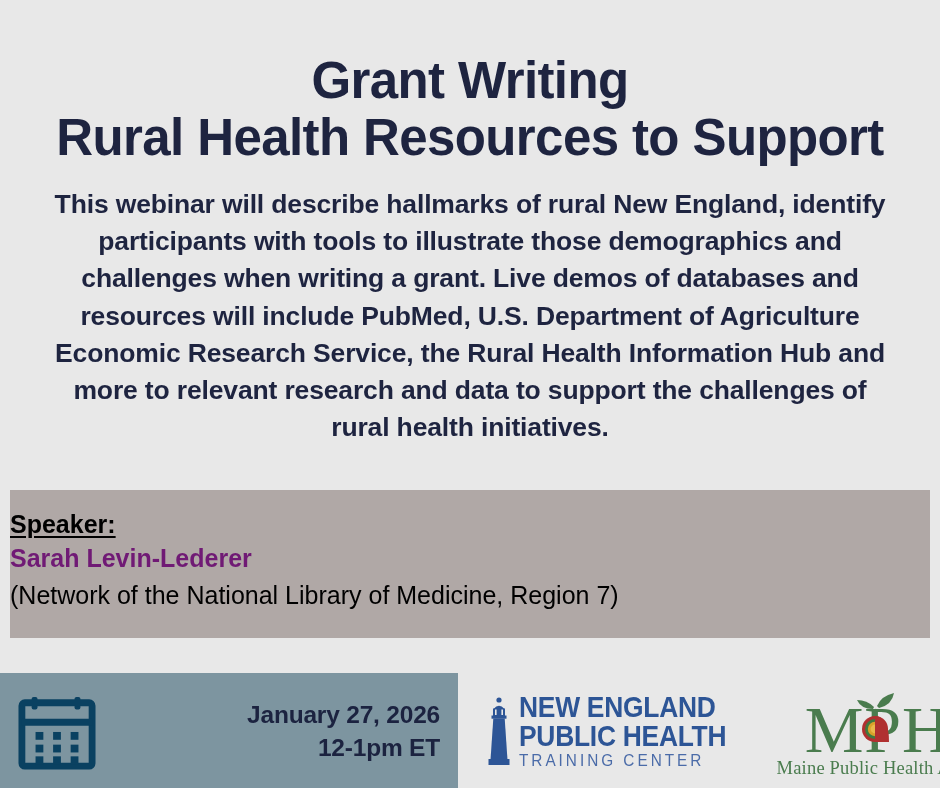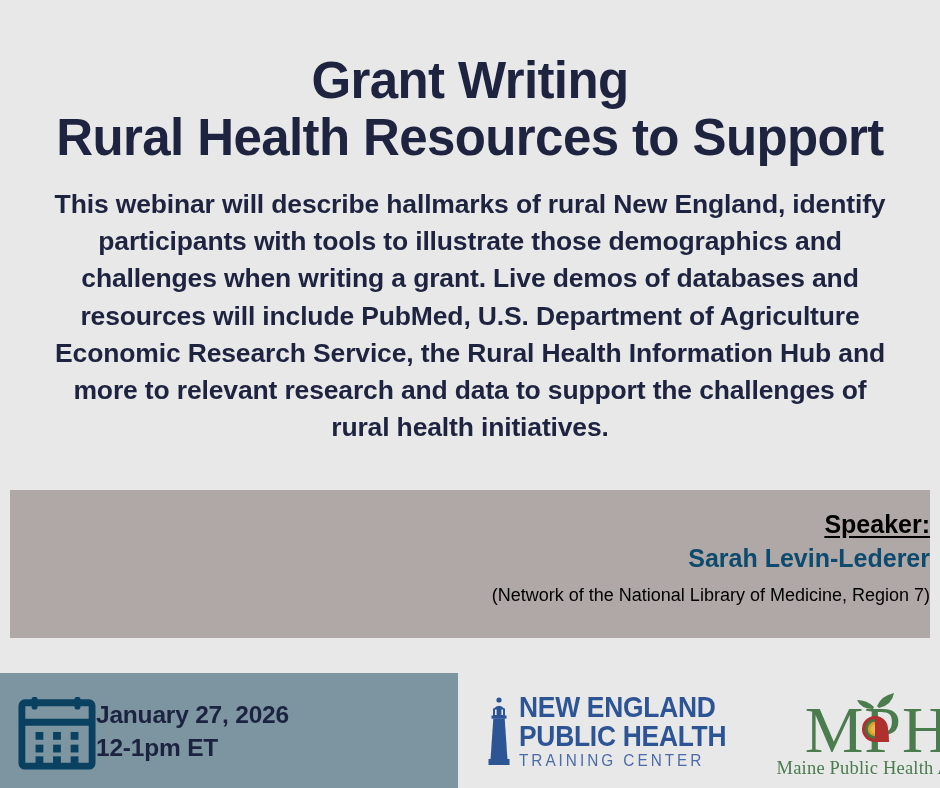--- a/index.html
+++ b/index.html
@@ -51,39 +51,39 @@
   }
 
   
   .speaker-band {
     position: absolute;
     left: 10px;
     top: 490px;
     width: 920px;
     height: 148px;
     background: #b0a8a6;
-    text-align: right;
+    text-align: left;
   }
   .speaker-heading {
     font-size: 25px;
     font-weight: bold;
     color: #000000;
     text-decoration: underline;
     text-underline-offset: 3px;
     margin-top: 18px;
     line-height: 32px;
   }
   .speaker-name {
     font-size: 25px;
     font-weight: bold;
-    color: #0c4a6e;
+    color: #701a75;
     line-height: 37px;
   }
   .speaker-affil {
-    font-size: 18px;
+    font-size: 25px;
     font-weight: normal;
     color: #000000;
     line-height: 37px;
   }
 
   
   .date-bar {
     position: absolute;
     left: 0;
     top: 673px;
@@ -94,21 +94,21 @@
     align-items: center;
   }
   .cal-icon {
     margin-left: 18px;
     width: 78px;
     height: 78px;
     flex: none;
   }
   .date-text {
     flex: 1;
-    text-align: left;
+    text-align: right;
     padding-right: 18px;
   }
   .date-line {
     font-size: 24.5px;
     font-weight: bold;
     color: #1c2340;
     line-height: 33px;
     letter-spacing: -0.2px;
     white-space: nowrap;
   }

